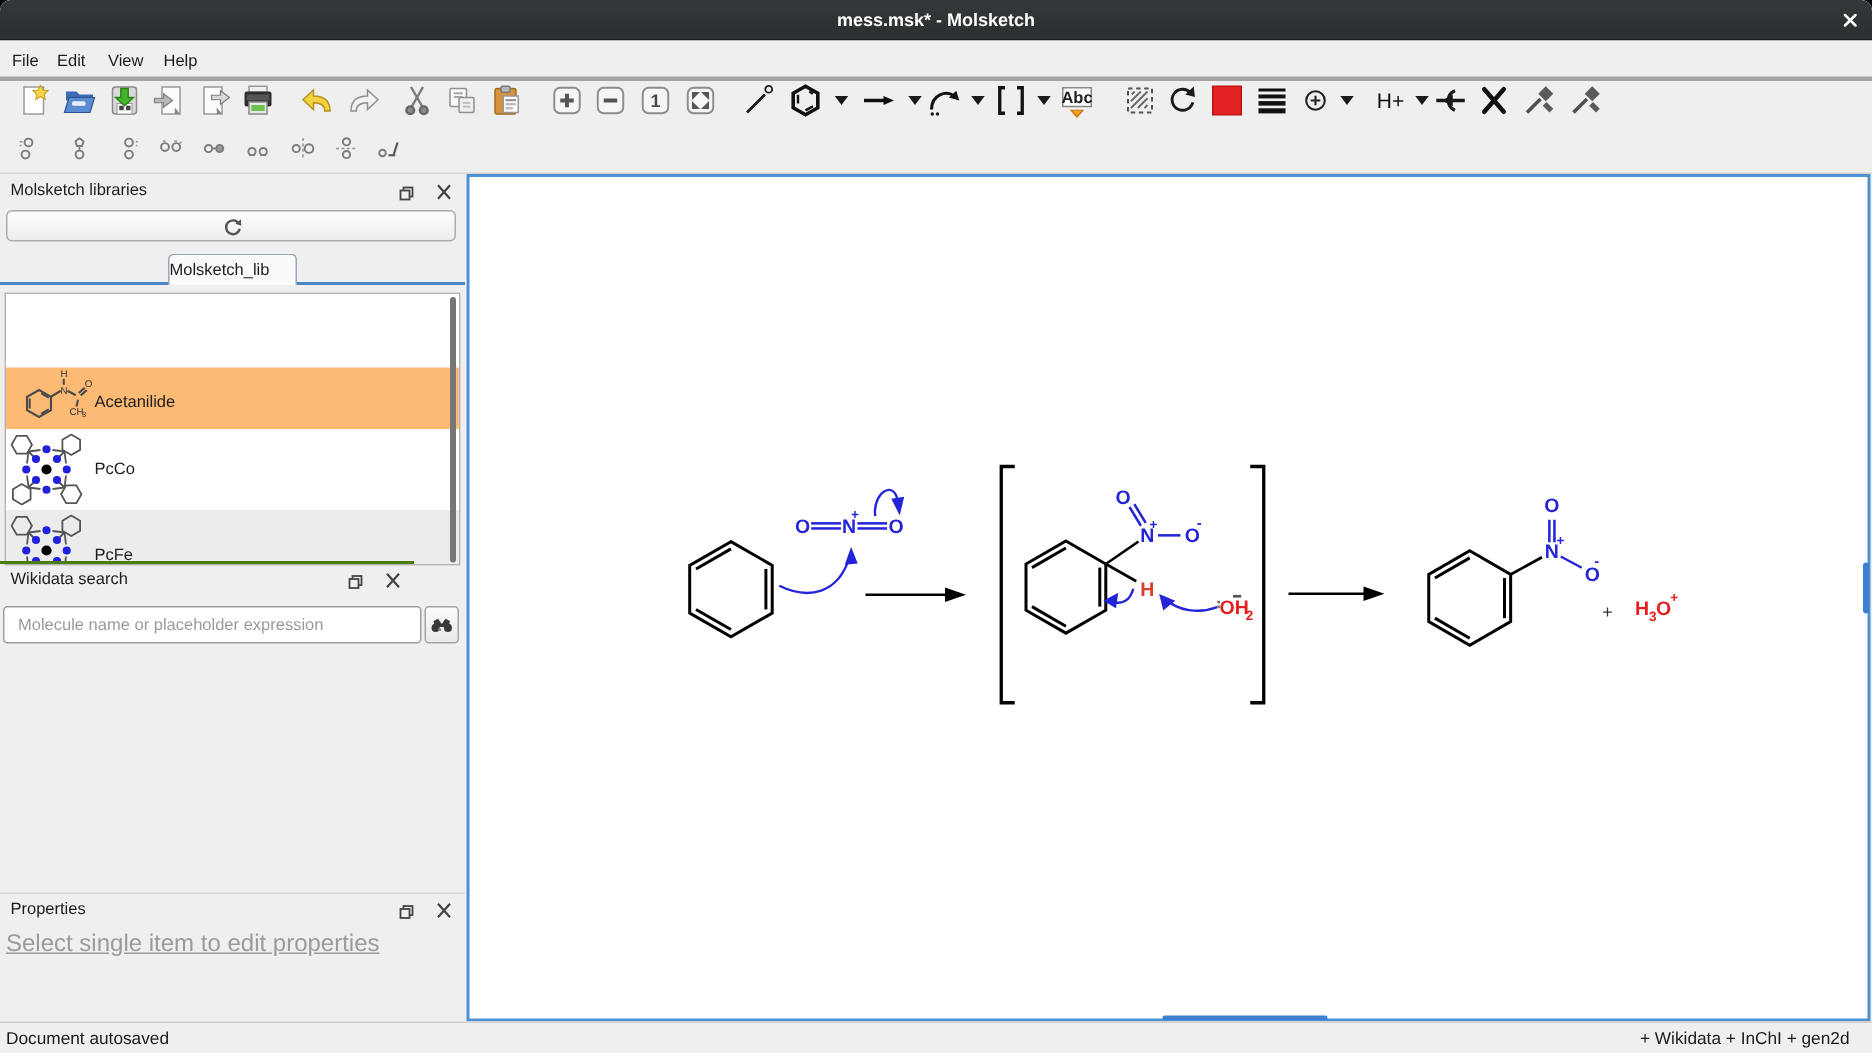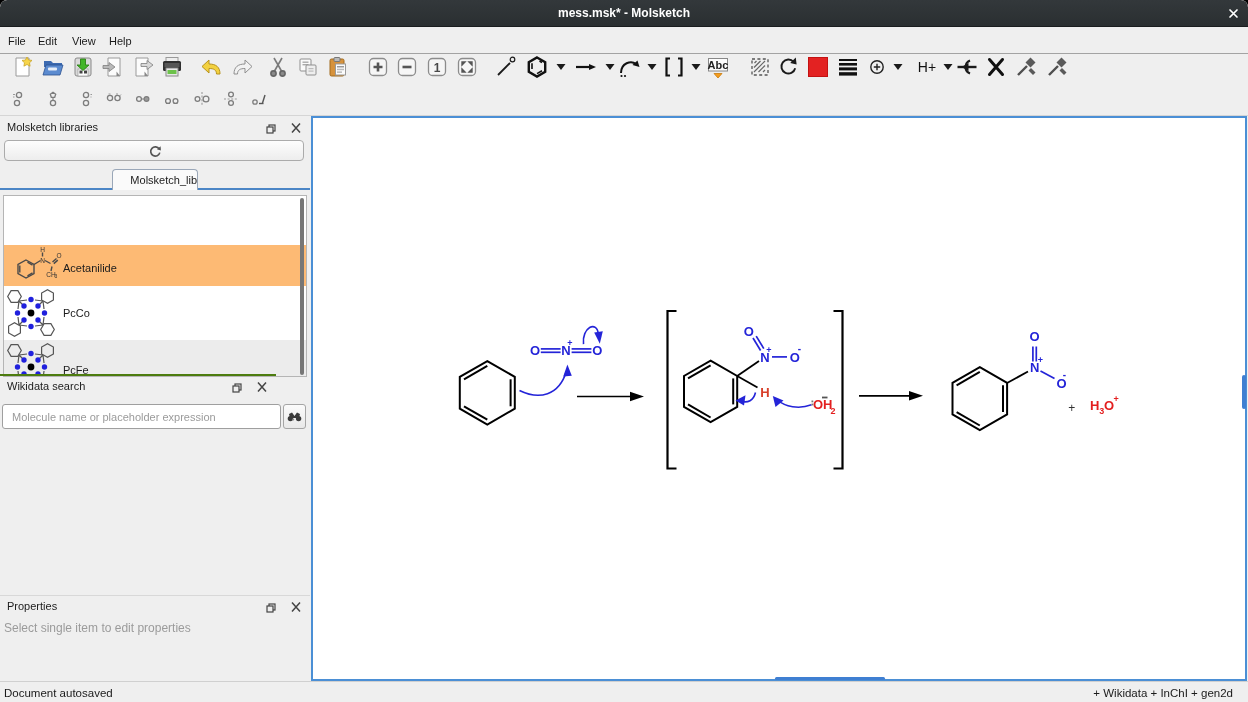--- a/index.html
+++ b/index.html
@@ -4,21 +4,21 @@
 html,body { width:1248px; height:702px; background:#000; overflow:hidden;
   font-family:"Liberation Sans",sans-serif; }
 #win { position:absolute; left:0; top:0; width:1248px; height:702px; background:#efefef; border-radius:7px 7px 0 0; overflow:hidden; }
 #titlebar { position:absolute; left:0; top:0; width:1248px; height:27px;
   background:linear-gradient(#33383b,#2a2f31); border-radius:7px 7px 0 0;
   border-bottom:1px solid #1a1d1f; }
 #titlebar .t { position:absolute; left:0; right:0; top:6px; text-align:center;
   color:#fff; font-size:12px; font-weight:bold; }
 #titlebar .x { position:absolute; right:8px; top:7px; width:13px; height:13px; }
 #menubar { position:absolute; left:0; top:28px; width:1248px; height:26px;
-  background:#efefef; border-bottom:1px solid #a3a3a3; color:#1a1a1a; font-size:11px;text-decoration:underline; }
+  background:#efefef; border-bottom:3px solid #a3a3a3; color:#1a1a1a; font-size:11px;text-decoration:underline; }
 #menubar span { position:absolute; top:7px; }
 #toolbars { position:absolute; left:0; top:54px; width:1248px; height:62px;
   background:#efefef; border-bottom:1px solid #d5d5d5; }
 #leftpanel { position:absolute; left:0; top:116px; width:310px; height:565px;
   background:#efefef; font-size:11px; color:#1c1c1c; }
 #canvas { position:absolute; left:311px; top:116px; width:936px; height:565px;
   background:#fff; border:2px solid #4b8fd5; }
 #statusbar { position:absolute; left:0; top:681px; width:1248px; height:21px;
   background:#efefef; border-top:1px solid #d0d0d0; font-size:11.5px; color:#1a1a1a; }
 .dockhead { position:relative; height:22px; }
@@ -279,21 +279,21 @@
   </svg>
  </div>
  <div style="position:absolute;left:4px;top:24px;width:300px;height:21px;
    background:linear-gradient(#fdfdfd,#ededed);border:1px solid #ababab;border-radius:4px;">
   <svg style="position:absolute;left:143px;top:3px" width="14" height="14" viewBox="0 0 14 14">
    <path d="M 11.2 5 A 4.6 4.6 0 1 0 11.8 8.6" fill="none" stroke="#555" stroke-width="1.6"></path>
    <path d="M 12.6 2.2 L 12.9 6.5 L 8.9 5.2 Z" fill="#555"></path>
   </svg>
  </div>
  <div style="position:absolute;left:112px;top:53px;width:86px;height:21px;background:#fafafa;
-   border:1px solid #9aa7b8;border-bottom:none;border-radius:4px 4px 0 0;text-align:right;
+   border:1px solid #9aa7b8;border-bottom:none;border-radius:4px 4px 0 0;text-align:left;
    padding-top:4px;z-index:2">Molsketch_lib</div>
  <div style="position:absolute;left:0;top:72px;width:310px;height:2px;background:#4c86c6;"></div>
 
  <div style="position:absolute;left:3px;top:79px;width:304px;height:182px;background:#fff;
    border:1px solid #b5b5b5;overflow:hidden;">
   <div style="position:absolute;left:0;top:1px;width:302px;height:43px;background:#fdba74;margin-top:48px;">
    <svg width="52" height="44" viewBox="0 0 52 44" style="position:absolute;left:6px;top:0px">
 <g stroke="#4a4a4a" stroke-width="1.4" fill="none">
 <path d="M 16 15 L 24 19.5 L 24 28.5 L 16 33 L 8 28.5 L 8 19.5 Z"></path>
 <path d="M 17.5 17.2 L 22.5 20.1 M 17.5 30.8 L 22.5 27.9 M 9.8 20.6 L 9.8 27.4"></path>
@@ -384,21 +384,21 @@
  </div>
 
  <div class="dockhead" style="position:absolute;left:0;top:479px;width:310px;border-top:1px solid #d8d8d8">
   <span class="dt">Properties</span>
   <svg class="hicons" width="36" height="12" viewBox="0 0 36 12">
    <rect x="3" y="3" width="6" height="6" fill="none" stroke="#444" stroke-width="1.2"></rect>
    <rect x="1" y="5" width="6" height="6" fill="#efefef" stroke="#444" stroke-width="1.2"></rect>
    <path d="M 26 1.5 L 34 10.5 M 34 1.5 L 26 10.5" stroke="#444" stroke-width="1.5"></path>
   </svg>
  </div>
- <div style="position:absolute;left:4px;top:505px;color:#9b9b9b;font-size:12px;">Select single item to edit properties</div>
+ <div style="position:absolute;left:4px;top:505px;color:#9b9b9b;font-size:16px;text-decoration:underline;">Select single item to edit properties</div>
 </div>
 
 <div id="canvas">
  <svg width="934" height="565" viewBox="0 0 934 565" style="position:absolute;left:-2px;top:-2px">
 <path d="M 176.3 245.1 L 203.8 260.9 L 203.8 292.7 L 176.3 308.5 L 148.8 292.7 L 148.8 260.9 Z" fill="none" stroke="#000" stroke-width="2.0"></path>
 <line x1="153.0" y1="263.3" x2="176.3" y2="249.9" stroke="#000" stroke-width="2.0"></line>
 <line x1="199.6" y1="263.3" x2="199.6" y2="290.3" stroke="#000" stroke-width="2.0"></line>
 <line x1="153.0" y1="290.3" x2="176.3" y2="303.7" stroke="#000" stroke-width="2.0"></line>
 <g font-family="'Liberation Sans',sans-serif" font-size="13" font-weight="bold" fill="#2424d8" text-anchor="middle">
 <text x="224" y="239">O</text>

